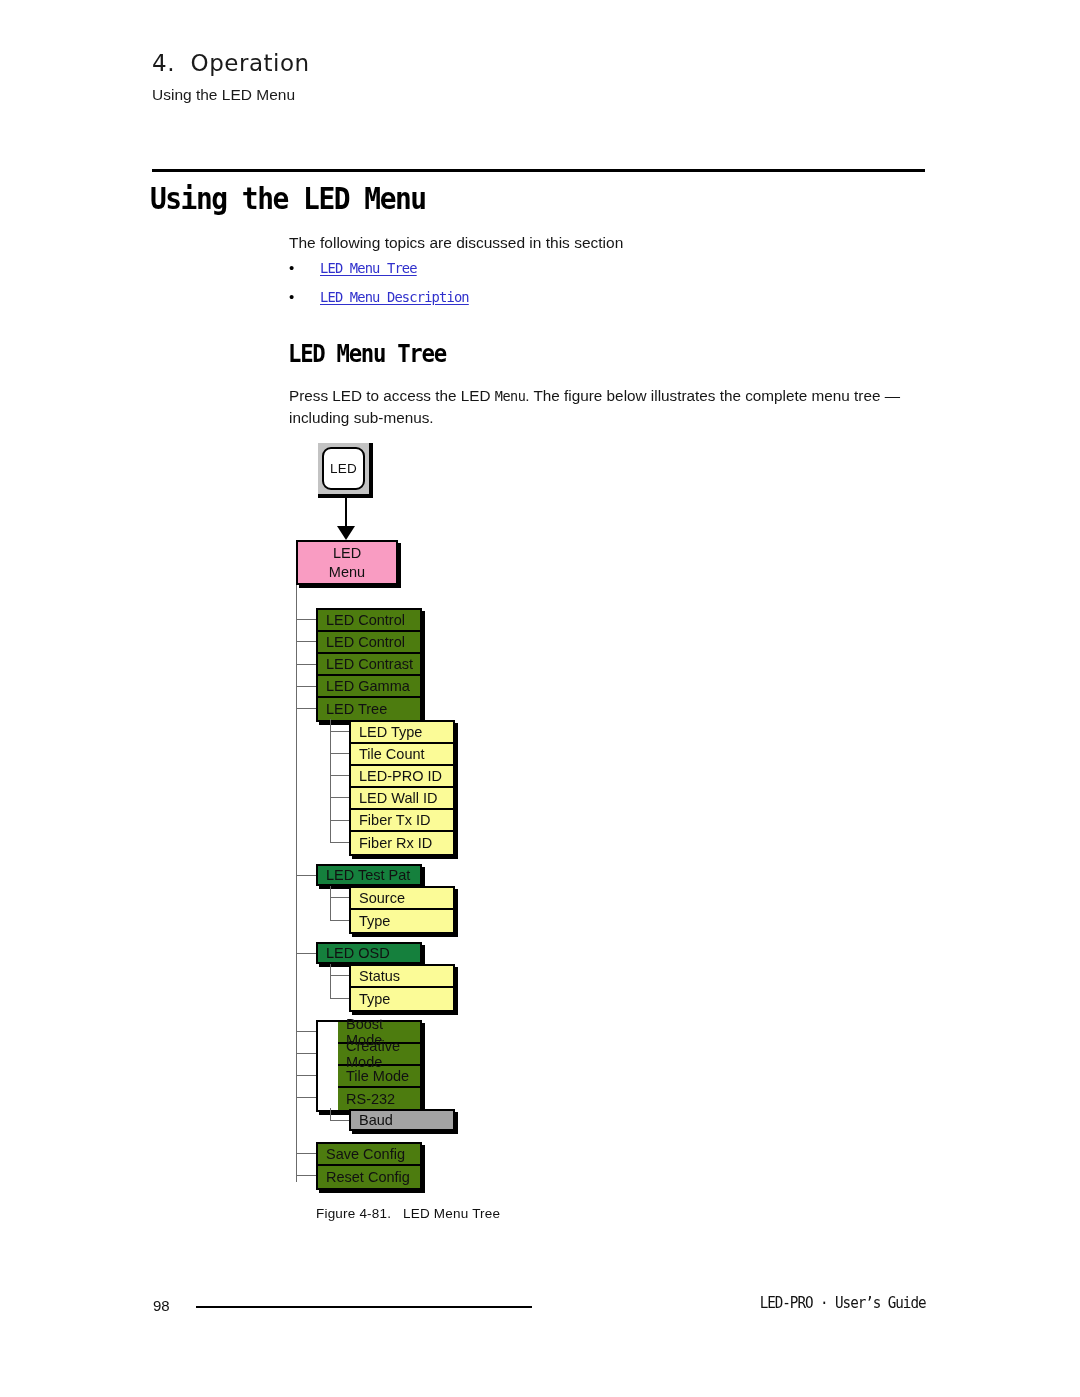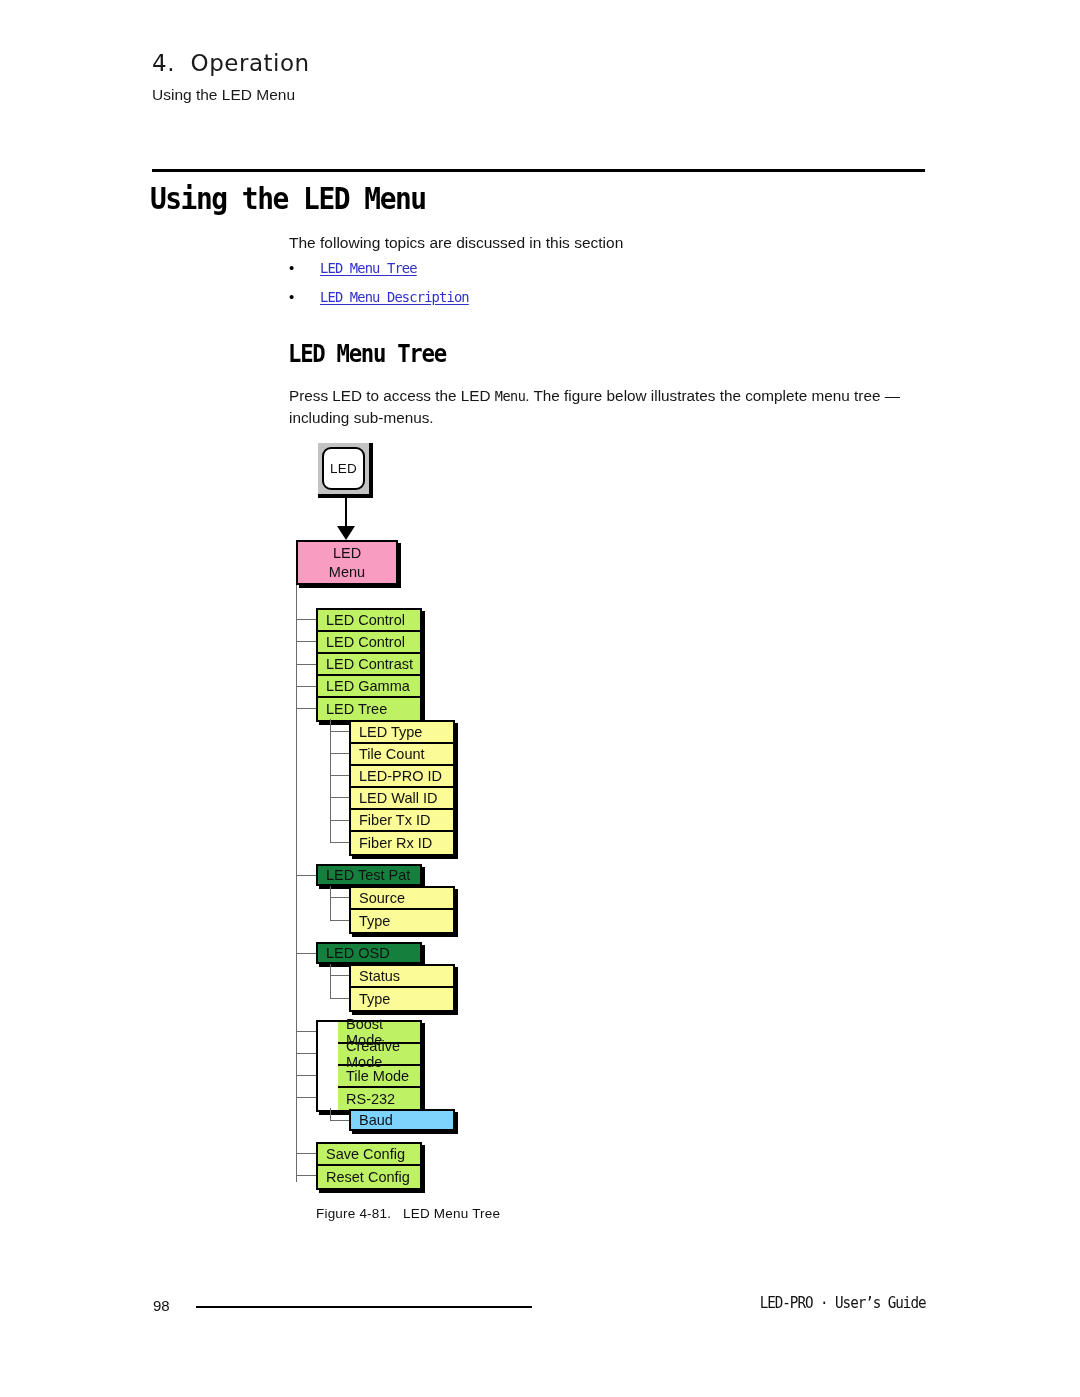--- a/index.html
+++ b/index.html
@@ -209,41 +209,41 @@
   }
   .fbox.centered {
     justify-content: center;
     padding-left: 0;
     text-align: center;
     flex-direction: column;
     line-height: 19px;
   }
   .fbox.pink   { background: #f99cc2; }
   .fbox.cyan   { background: #15803d; }
-  .fbox.yellow { background: #7dd3fc; text-align: center; }
+  .fbox.yellow { background: #a3a3a3; text-align: center; }
 
   
   .stack {
     position: absolute;
     box-sizing: border-box;
     border: 2px solid #000000;
     box-shadow: 3px 3px 0 0 #000000;
   }
   .stack .row {
     box-sizing: border-box;
     display: flex;
     align-items: center;
     padding-left: 8px;
     font-size: 14.5px;
     color: #111111;
     border-bottom: 2px solid #000000;
     height: 22px;
   }
   .stack .row:last-child { border-bottom: none; }
-  .stack.cyan .row   { background: #bef264; }
+  .stack.cyan .row   { background: #4d7c0f; }
   .stack.yellow .row { background: #fbfb97; }
 
   
   .vline {
     position: absolute;
     width: 1px;
     background: #6b6b6b;
   }
   .hline {
     position: absolute;

